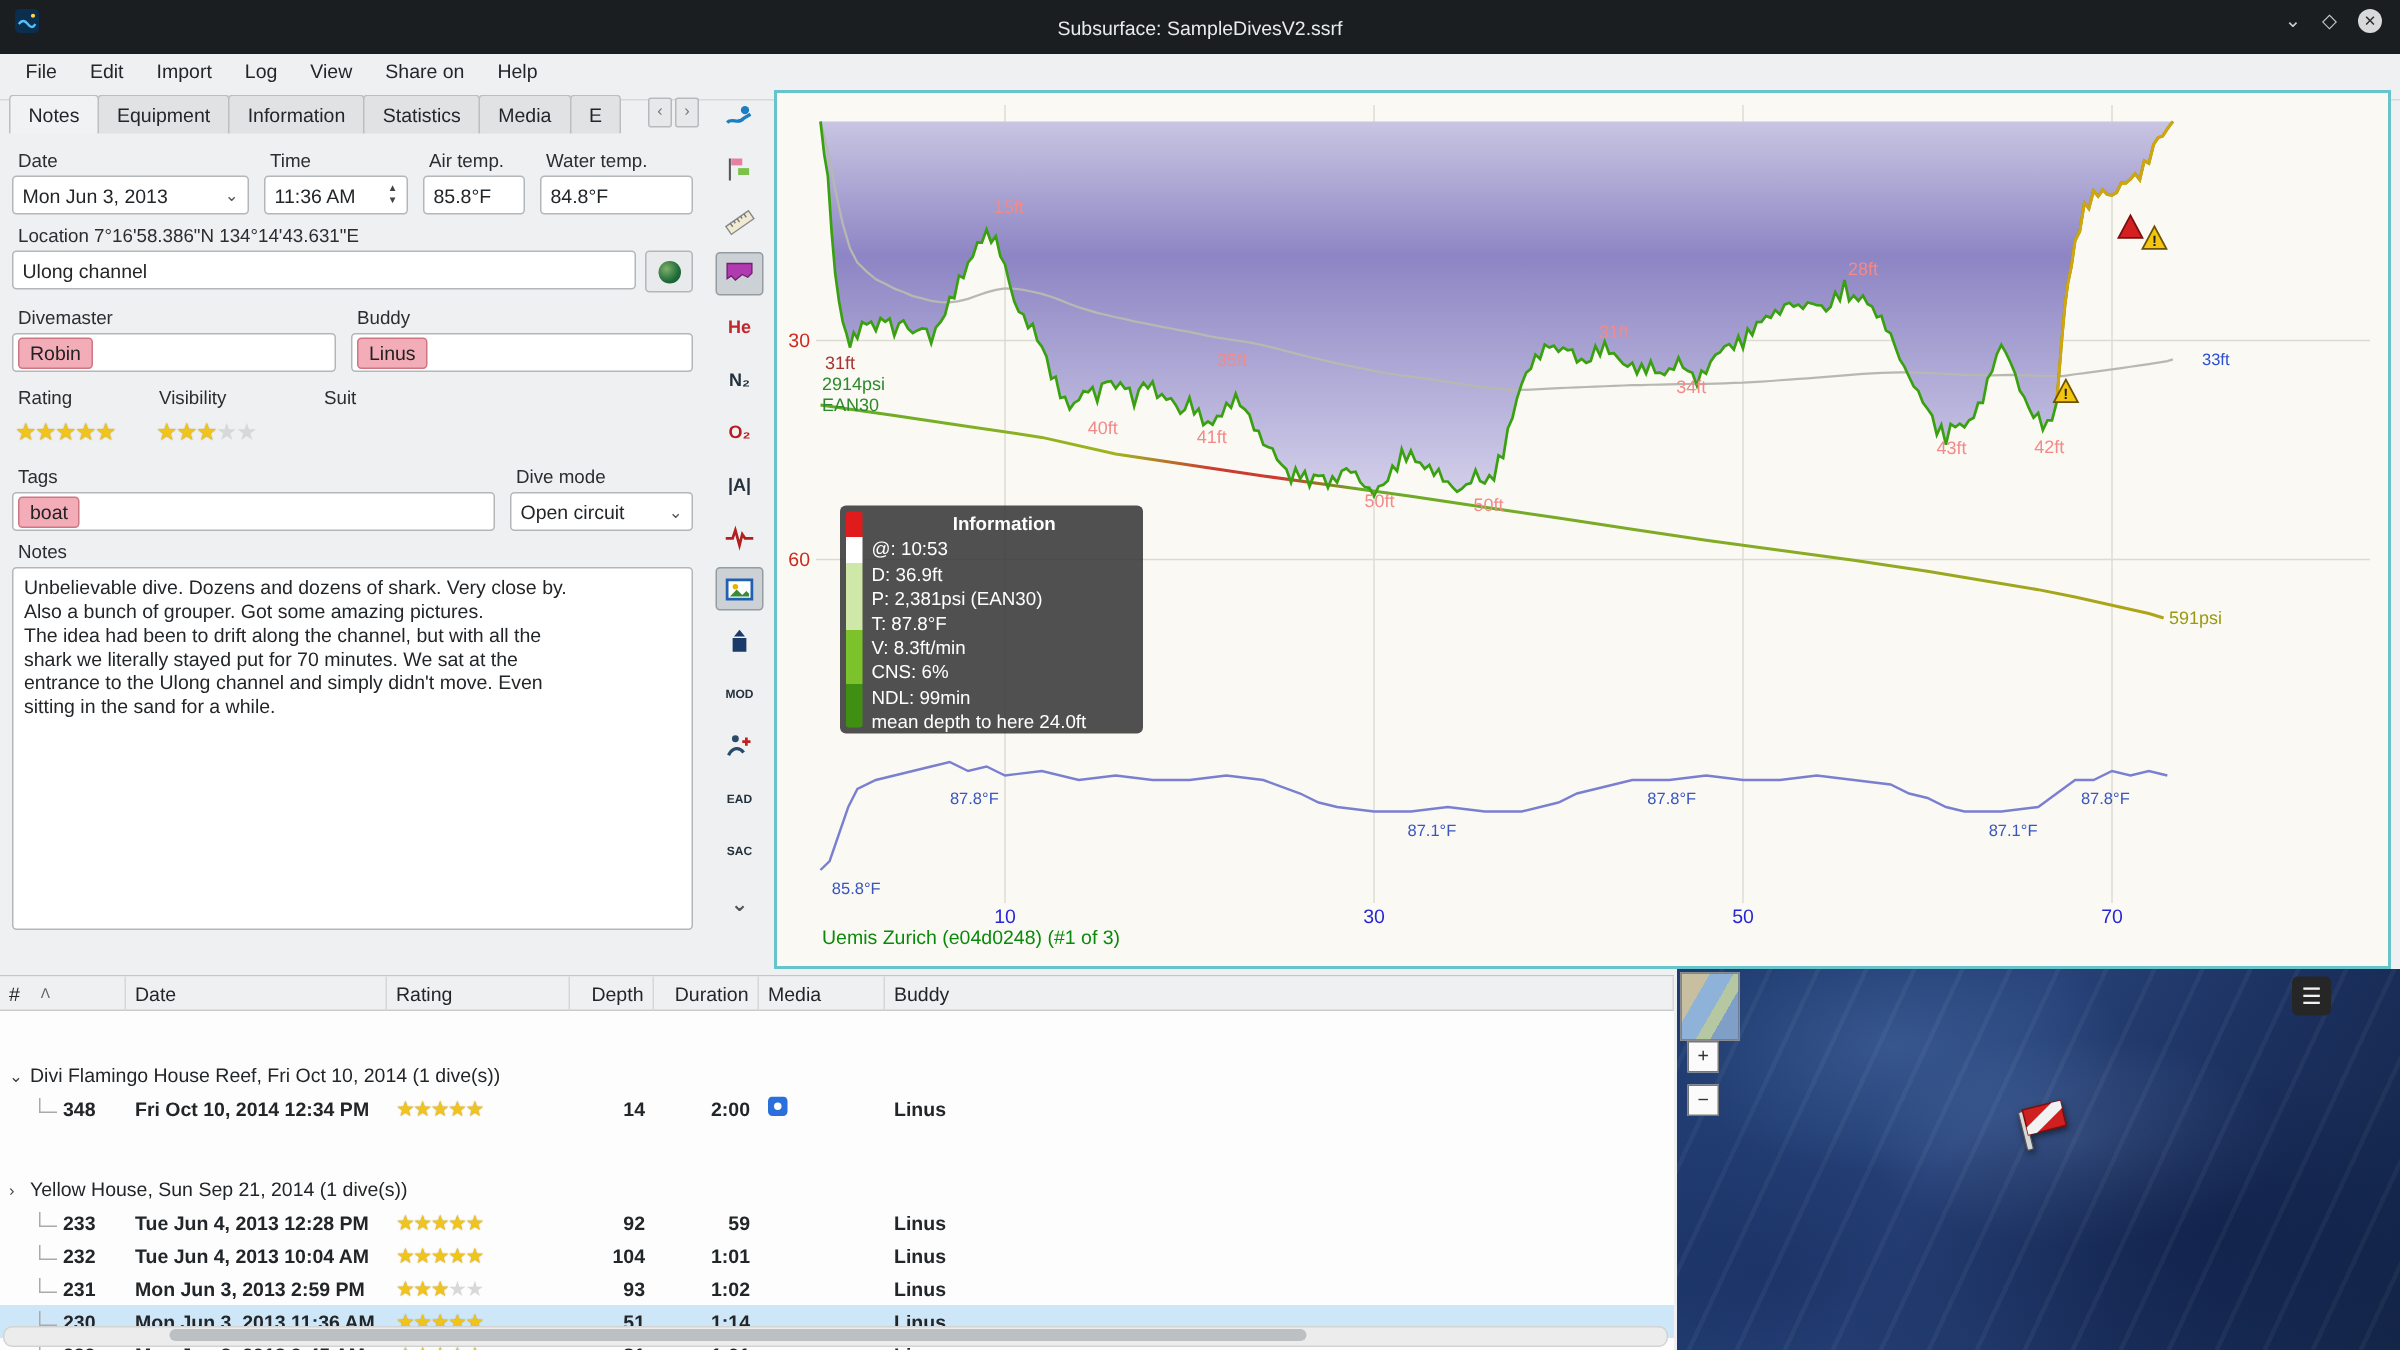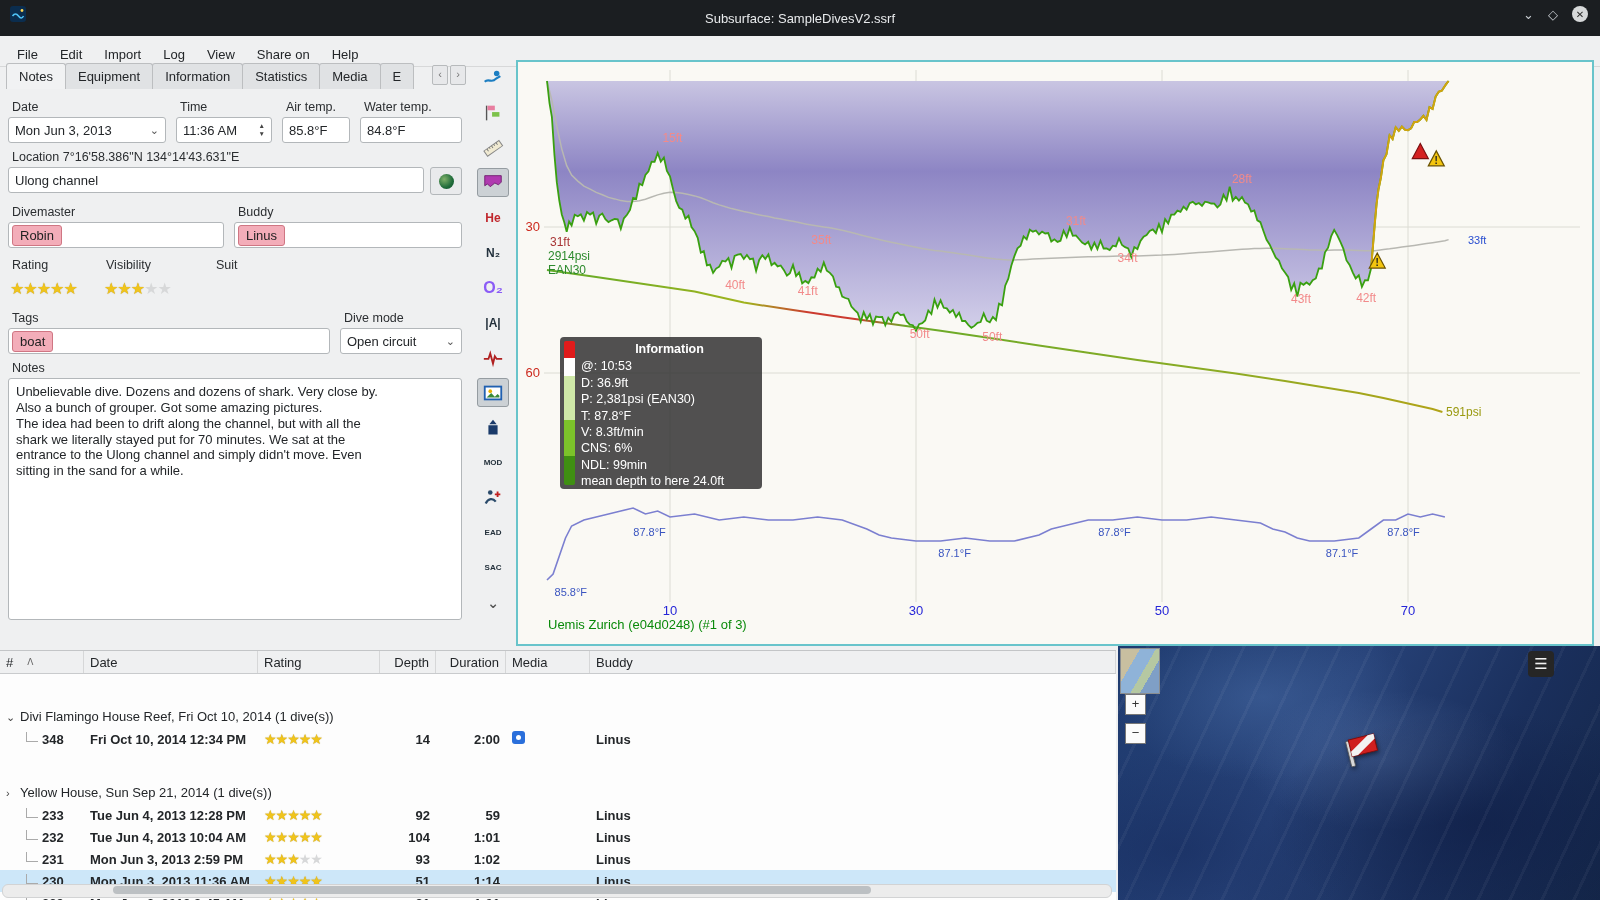--- a/index.html
+++ b/index.html
@@ -5,21 +5,21 @@
   html,body{margin:0;padding:0;width:1600px;height:900px;overflow:hidden;background:#eff0f1;
     font-family:"Liberation Sans","DejaVu Sans",sans-serif;font-size:13px;color:#232629;}
   
   #titlebar{position:relative;height:36px;background:#1b1e21;color:#e8eaec;display:flex;align-items:center;}
   .tb-icon{position:absolute;left:10px;top:6px;width:16px;height:16px;}
   .tb-title{flex:1;text-align:center;font-size:13px;}
   .tb-controls{position:absolute;right:12px;top:0;height:28px;display:flex;gap:14px;align-items:center;}
   .ctrl{color:#c9ced2;font-size:13px;cursor:default;}
   .ctrl.close{width:16px;height:16px;border-radius:50%;background:#d7d9da;color:#2b2b2b;display:flex;align-items:center;justify-content:center;font-size:10px;font-weight:bold;}
   
-  #menubar{height:30px;background:#eff0f1;border-bottom:1px solid #d7d8d9;display:flex;align-items:flex-end;padding-left:6px;}
+  #menubar{height:30px;background:#eff0f1;border-bottom:1px solid #d7d8d9;display:flex;align-items:flex-start;padding-left:6px;}
   .menu-item{padding:4px 11px;font-size:13px;}
   
   #workspace{position:absolute;top:59px;left:0;right:0;bottom:0;}
   
   #left-panel{position:absolute;left:6px;top:2px;width:462px;height:584px;}
   .tabbar{display:flex;height:28px;align-items:flex-end;position:relative;}
   .tab{padding:5px 12px;font-size:13px;border:1px solid #bcbec0;border-bottom:none;background:#e0e2e4;margin-right:-1px;border-radius:3px 3px 0 0;white-space:nowrap;}
   .tab.active{background:#f1f2f3;}
   .tab.cut{max-width:18px;overflow:hidden;}
   .tab-scroll{position:absolute;right:2px;bottom:4px;display:flex;gap:2px;}
@@ -285,21 +285,21 @@
           <path d="M3 4 h18 v7 l-3 3 -4 -2 -5 4 -3 -3 -3 2 Z" fill="#b03ab0" stroke="#702070"></path>
         </svg>
       </div>
       <div class="pt-btn">
         <span class="pt-txt" style="color:#c0272d;font-size:12px">He</span>
       </div>
       <div class="pt-btn">
         <span class="pt-txt" style="color:#23313d;font-size:12px">N₂</span>
       </div>
       <div class="pt-btn">
-        <span class="pt-txt" style="color:#8b5cf6;font-size:16px">O₂</span>
+        <span class="pt-txt" style="color:#b91c1c;font-size:12px">O₂</span>
       </div>
       <div class="pt-btn">
         <span class="pt-txt" style="color:#24313c;font-size:12px">|A|</span>
       </div>
       <div class="pt-btn">
         <svg width="22" height="22" viewBox="0 0 24 24">
           <path d="M2 13 h5 l2 -6 3 11 2 -8 2 3 h6" stroke="#b02020" fill="none" stroke-width="2"></path>
         </svg>
       </div>
       <div class="pt-btn active">

